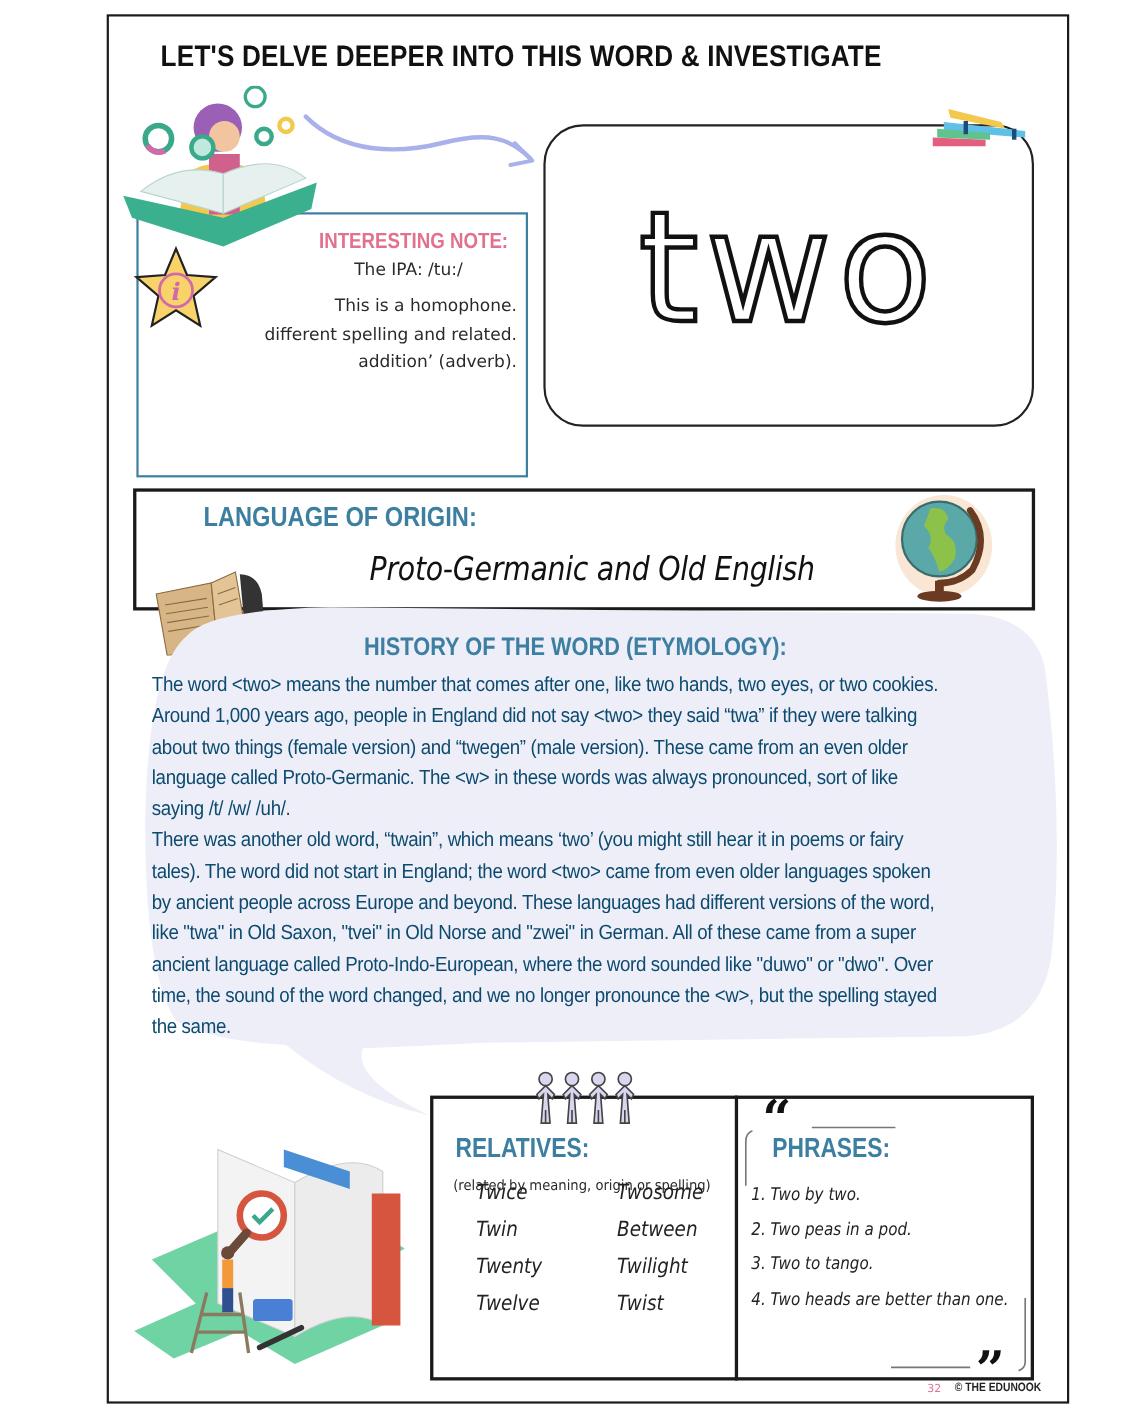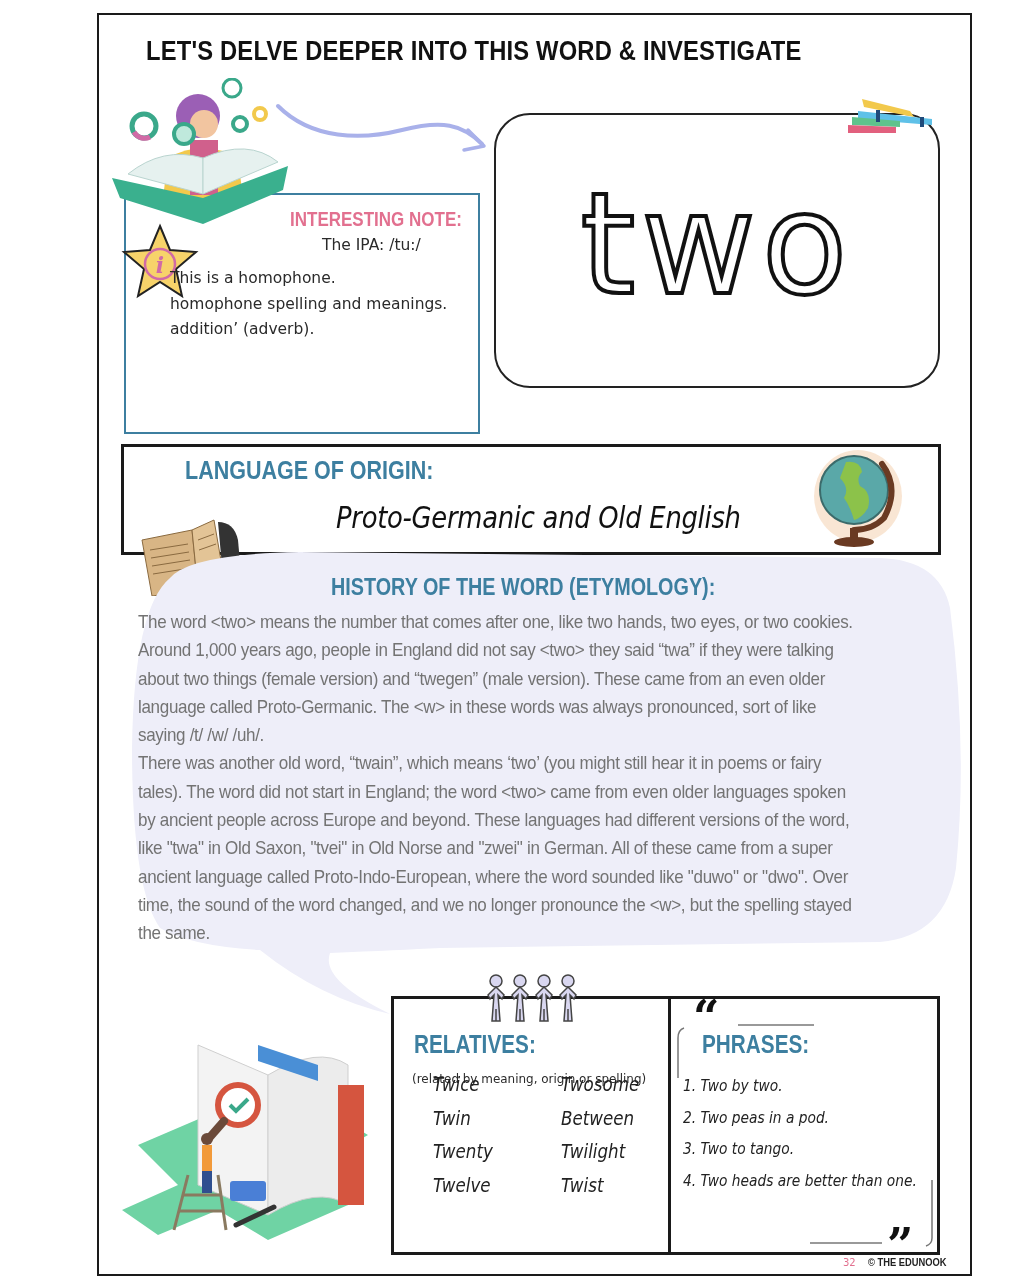--- a/index.html
+++ b/index.html
@@ -32,21 +32,21 @@
   .note-title {
     position: absolute; left: 290px; top: 208px;
     font-family: "Liberation Sans", sans-serif; font-weight: 700; font-size: 20px;
     color: #e2708f; transform: scaleX(0.85); transform-origin: left center; white-space: nowrap;
   }
   .note-ipa {
     position: absolute; left: 322px; top: 236px; font-size: 15.5px; color: #2a2a2a; white-space: nowrap; text-align: right;
   }
   .note-body {
     position: absolute; left: 170px; top: 266px; width: 300px;
-    font-size: 15.5px; line-height: 25.5px; text-align: left; color: #2a2a2a;
+    font-size: 15.5px; line-height: 25.5px; text-align: right; color: #2a2a2a;
   }
   .info-star { position: absolute; left: 120px; top: 222px; width: 80px; height: 80px; }
 
   
   .word-card {
     position: absolute; left: 494px; top: 113px; width: 446px; height: 275px;
     border: 2px solid #222; border-radius: 36px; background: #fff;
   }
   .word-text {
     position: absolute; left: 0; top: 0; width: 100%; height: 100%;
@@ -80,21 +80,21 @@
   .bubble-svg { position: absolute; left: 100px; top: 548px; width: 870px; height: 470px; }
 
   .etym-title {
     position: absolute; left: 331px; top: 574px;
     font-family: "Liberation Sans", sans-serif; font-weight: 700; font-size: 23px;
     color: #3d7fa0; transform: scaleX(0.86); transform-origin: left center; white-space: nowrap;
   }
   .etym-body {
     position: absolute; left: 138px; top: 608px; width: 830px;
     font-family: "Liberation Sans", sans-serif; font-size: 18.6px; line-height: 28.3px;
-    color: #737373; letter-spacing: -0.35px;
+    color: #0c4a6e; letter-spacing: -0.35px;
   }
   .etym-body p { white-space: nowrap; transform: scaleX(0.915); transform-origin: left center; }
 
   
   .study-illustration { position: absolute; left: 118px; top: 1025px; width: 255px; height: 215px; }
 
   
   .bottom-box {
     position: absolute; left: 391px; top: 996px; width: 549px; height: 259px;
     border: 3px solid #1a1a1a; background: #fff;
@@ -183,21 +183,21 @@
 <svg class="info-star" viewBox="0 0 80 80">
   <polygon points="40,4 50,28 76,30 56,47 62,74 40,60 18,74 24,47 4,30 30,28" fill="#f7d36a" stroke="#222" stroke-width="2"></polygon>
   <circle cx="40" cy="42" r="15" fill="none" stroke="#d16aa6" stroke-width="2.5"></circle>
   <text x="40" y="51" text-anchor="middle" font-family="DejaVu Serif, serif" font-style="italic" font-weight="700" font-size="22" fill="#d16aa6">i</text>
 </svg>
 
 <div class="note-title">INTERESTING NOTE:</div>
 <div class="note-ipa">The IPA: /tu:/</div>
 <div class="note-body">
   <div>This is a homophone.</div>
-  <div>homophone spelling and meanings.</div>
+  <div>different spelling and related.</div>
   <div>addition’ (adverb).</div>
 </div>
 
 <div class="word-card">
   <div class="word-text">two</div>
 </div>
 <svg class="crayons" viewBox="0 0 100 45">
   <polygon points="22,6 70,18 74,24 24,14" fill="#f2c94c"></polygon>
   <polygon points="18,18 92,26 92,32 18,26" fill="#5fc1e8"></polygon>
   <polygon points="12,24 60,28 60,34 12,32" fill="#5fc38c"></polygon>

